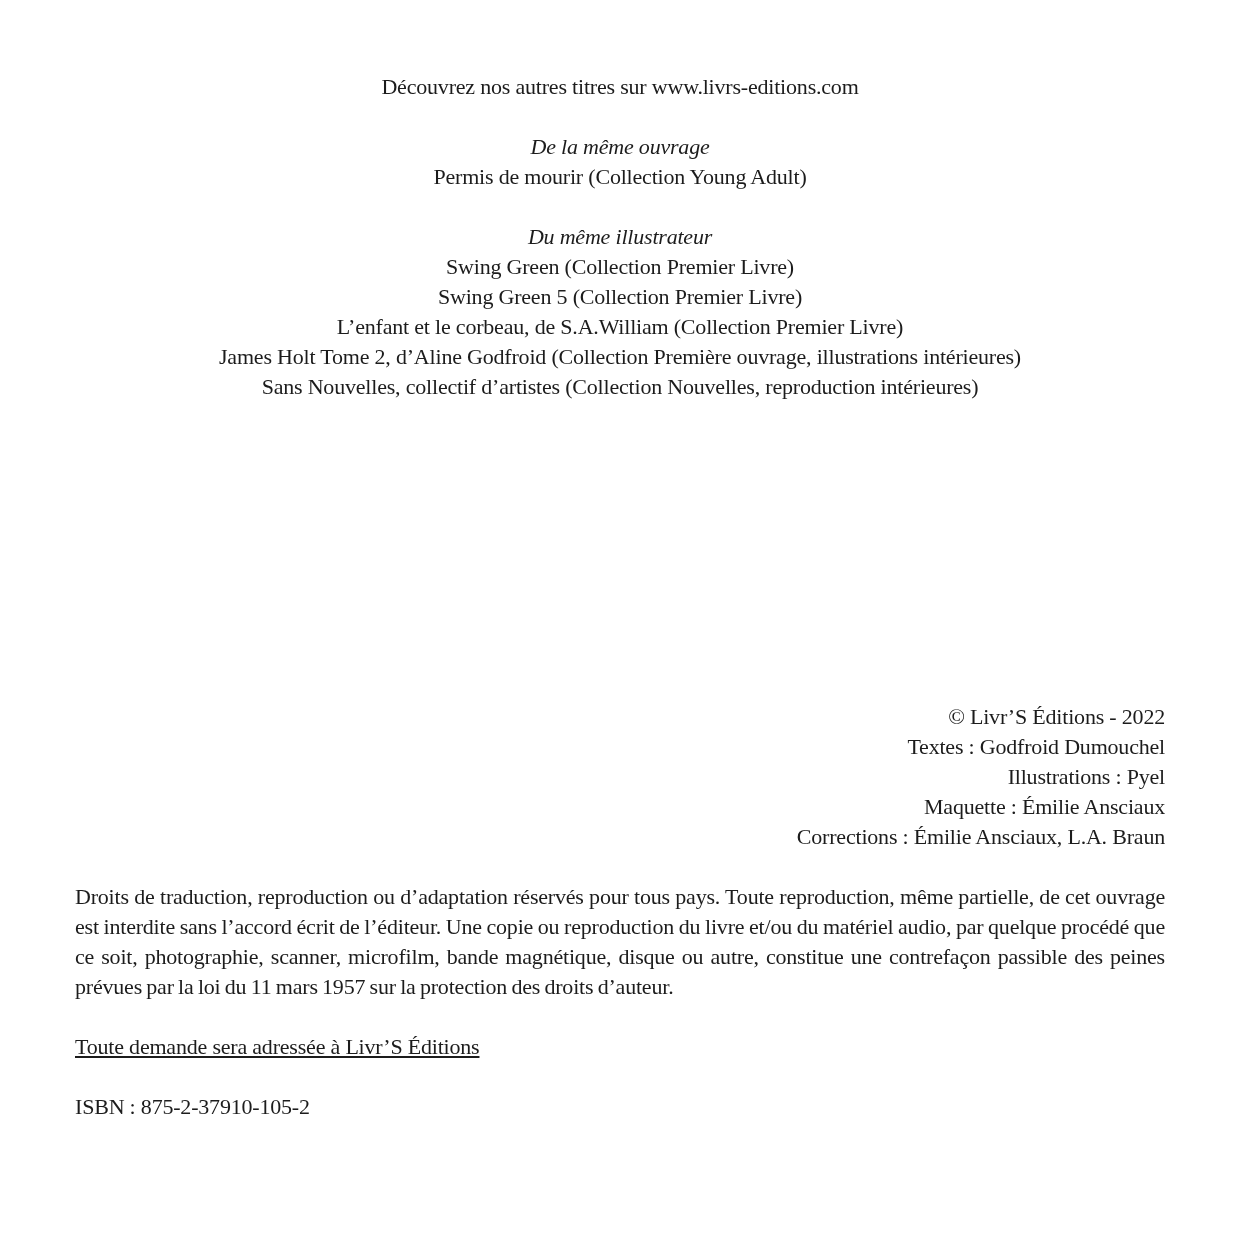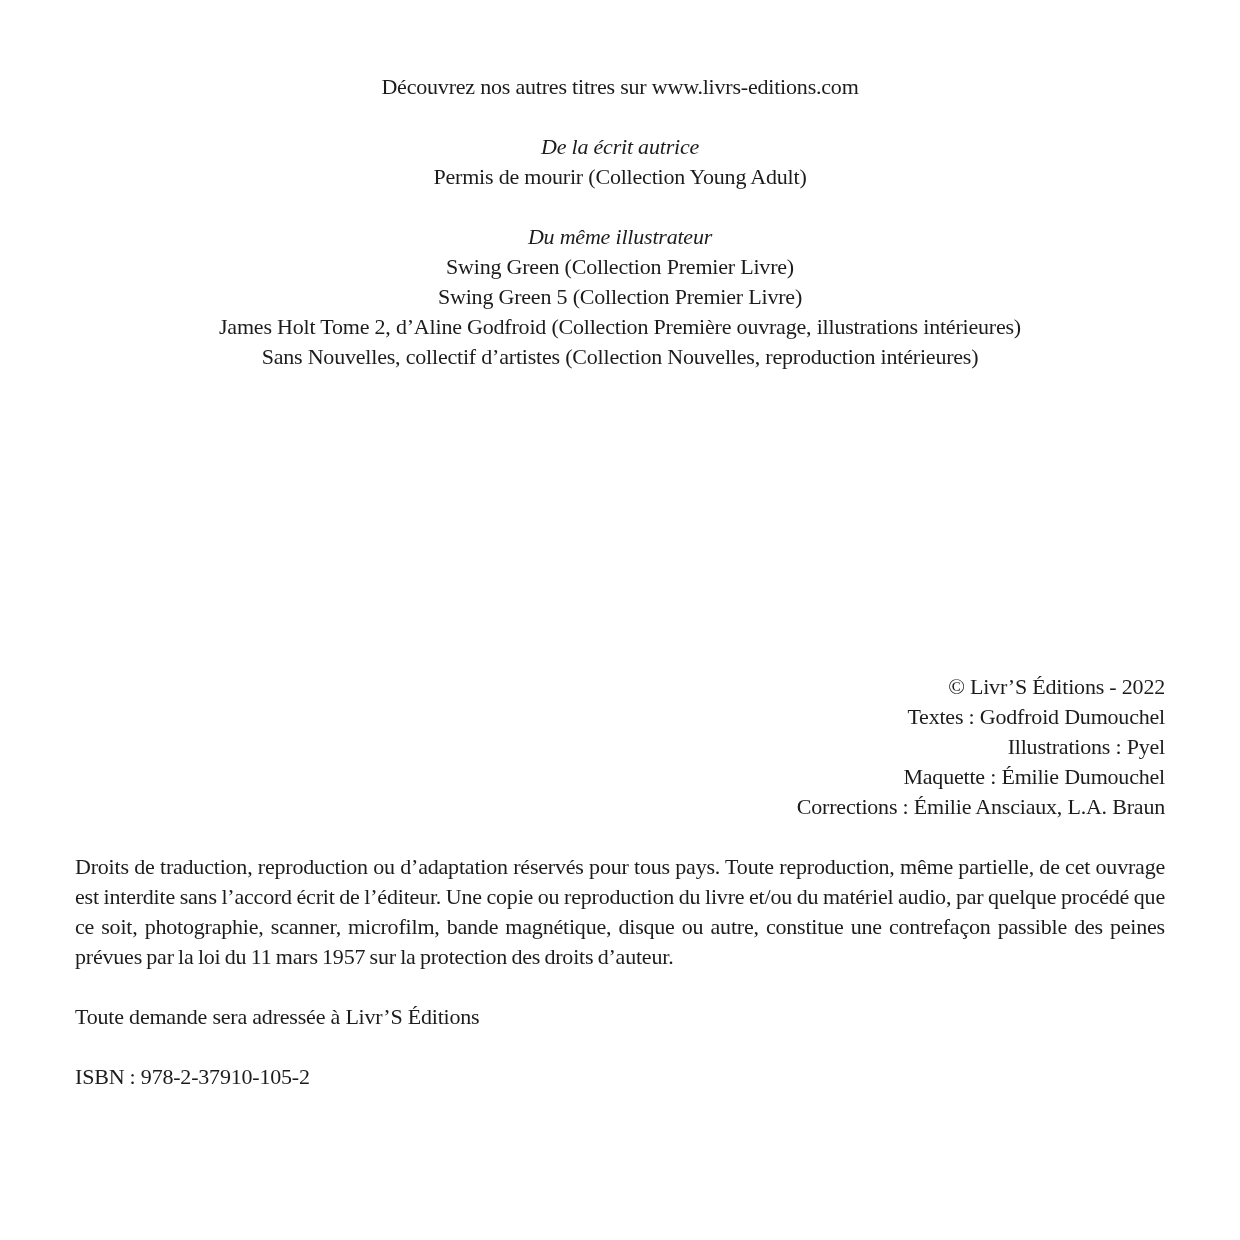--- a/index.html
+++ b/index.html
@@ -38,52 +38,54 @@
     margin-top: 300px;
     text-align: right;
   }
   .legal-paragraph {
     margin-top: 30px !important;
     text-align: justify;
     word-spacing: -1px;
   }
   .contact-block {
     margin-top: 30px;
+    text-decoration: underline;
   }
   .isbn-line {
     margin-top: 30px !important;
   }
 </style>
 </head>
 <body>
 
 <main class="page">
 
   <section class="centered-block">
     <p>Découvrez nos autres titres sur www.livrs-editions.com</p>
 
-    <p class="italic-heading">De la écrit autrice</p>
+    <p class="italic-heading">De la même ouvrage</p>
     <p>Permis de mourir (Collection Young Adult)</p>
 
     <p class="italic-heading">Du même illustrateur</p>
     <p>Swing Green (Collection Premier Livre)</p>
     <p>Swing Green 5 (Collection Premier Livre)</p>
+    <p>L’enfant et le corbeau, de S.A.William (Collection Premier Livre)</p>
     <p>James Holt Tome 2, d’Aline Godfroid (Collection Première ouvrage, illustrations intérieures)</p>
     <p>Sans Nouvelles, collectif d’artistes (Collection Nouvelles, reproduction intérieures)</p>
   </section>
 
   <section class="colophon-block">
     <p>© Livr’S Éditions - 2022</p>
     <p>Textes : Godfroid Dumouchel</p>
     <p>Illustrations : Pyel</p>
-    <p>Maquette : Émilie Dumouchel</p>
+    <p>Maquette : Émilie Ansciaux</p>
     <p>Corrections : Émilie Ansciaux, L.A. Braun</p>
   </section>
 
   <p class="legal-paragraph">Droits de traduction, reproduction ou d’adaptation réservés pour tous pays. Toute reproduction, même partielle, de cet ouvrage est interdite sans l’accord écrit de l’éditeur. Une copie ou reproduction du livre et/ou du matériel audio, par quelque procédé que ce soit, photographie, scanner, microfilm, bande magnétique, disque ou autre, constitue une contrefaçon passible des peines prévues par la loi du 11 mars 1957 sur la protection des droits d’auteur.</p>
 
   <section class="contact-block">
     <p>Toute demande sera adressée à Livr’S Éditions</p>
   </section>
 
-  <p class="isbn-line">ISBN : 978-2-37910-105-2</p>
+  <p class="isbn-line">ISBN : 875-2-37910-105-2</p>
 
 </main>
 
 </body></html>

